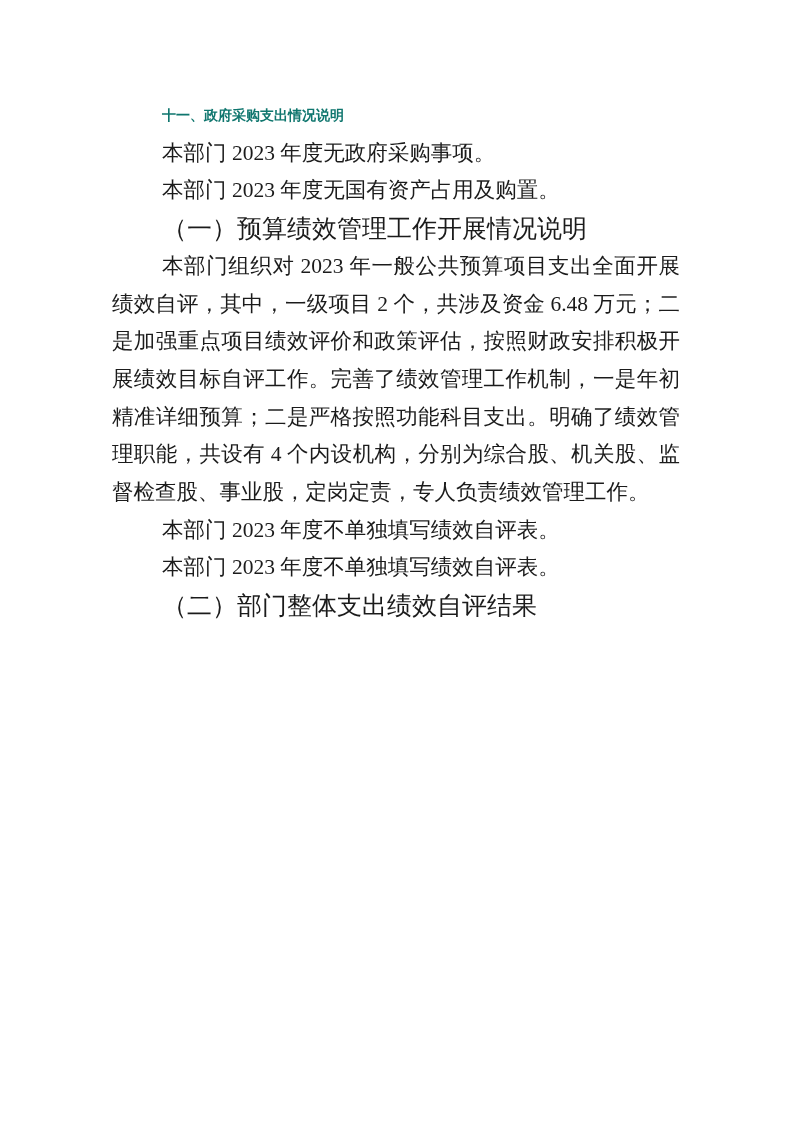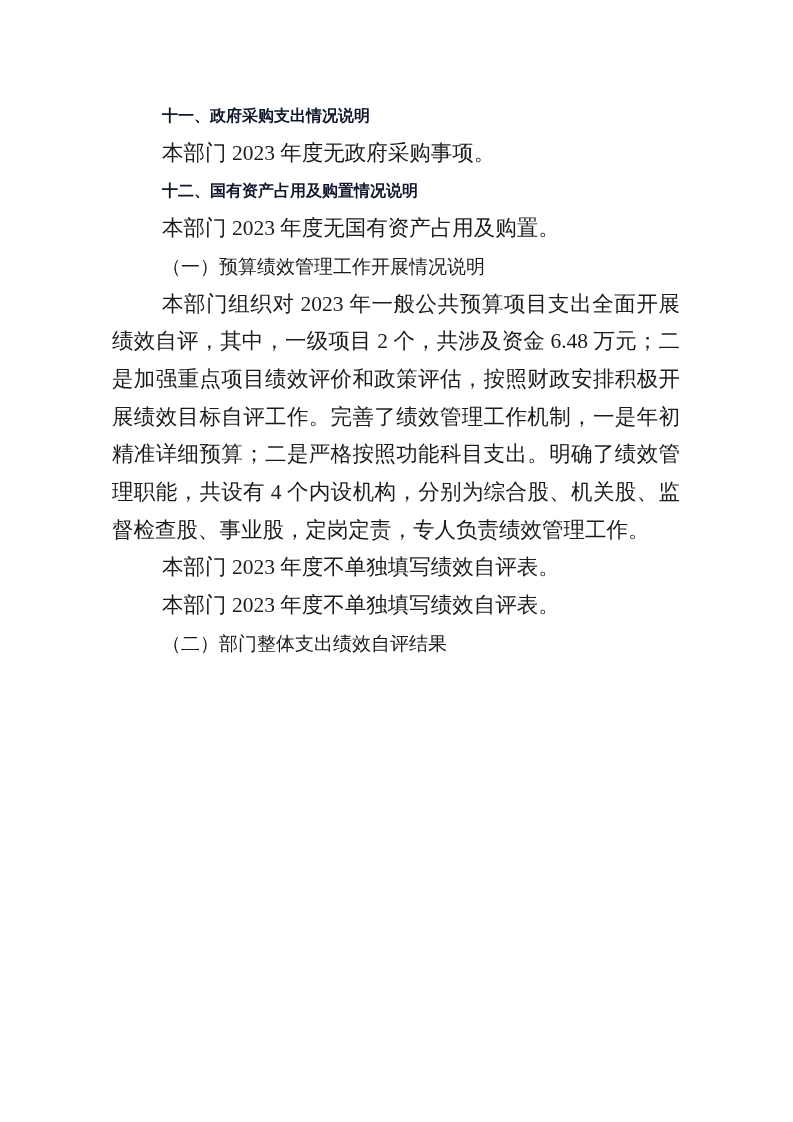--- a/index.html
+++ b/index.html
@@ -29,40 +29,39 @@
     padding: 0;
     text-indent: 50px;
   }
   .para {
     font-family: "Liberation Serif", "DejaVu Serif", serif;
     font-weight: 400;
   }
   .heading {
     font-family: "Liberation Sans", "DejaVu Sans", sans-serif;
     font-weight: 700;
-    font-size: 16px;
-    color: #0f172a;
+    font-size: 14px;
+    color: #0f766e;
   }
   .subheading {
     font-family: Liberation Sans, sans-serif;
     font-weight: 400;
-    font-size: 19px;
+    font-size: 25px;
   }
 </style>
 </head>
 <body>
 
 <div class="page">
   <div class="doc">
 
     <h2 class="heading">十一、政府采购支出情况说明</h2>
 
     <p class="para">本部门 2023 年度无政府采购事项。</p>
 
-    <h2 class="heading">十二、国有资产占用及购置情况说明</h2>
 
     <p class="para">本部门 2023 年度无国有资产占用及购置。</p>
 
 
     <h3 class="subheading">（一）预算绩效管理工作开展情况说明</h3>
 
 
     <p class="para">本部门组织对 2023 年一般公共预算项目支出全面开展绩效自评，其中，一级项目 2 个，共涉及资金 6.48 万元；二是加强重点项目绩效评价和政策评估，按照财政安排积极开展绩效目标自评工作。完善了绩效管理工作机制，一是年初精准详细预算；二是严格按照功能科目支出。明确了绩效管理职能，共设有 4 个内设机构，分别为综合股、机关股、监督检查股、事业股，定岗定责，专人负责绩效管理工作。</p>
 
     <p class="para">本部门 2023 年度不单独填写绩效自评表。</p>

